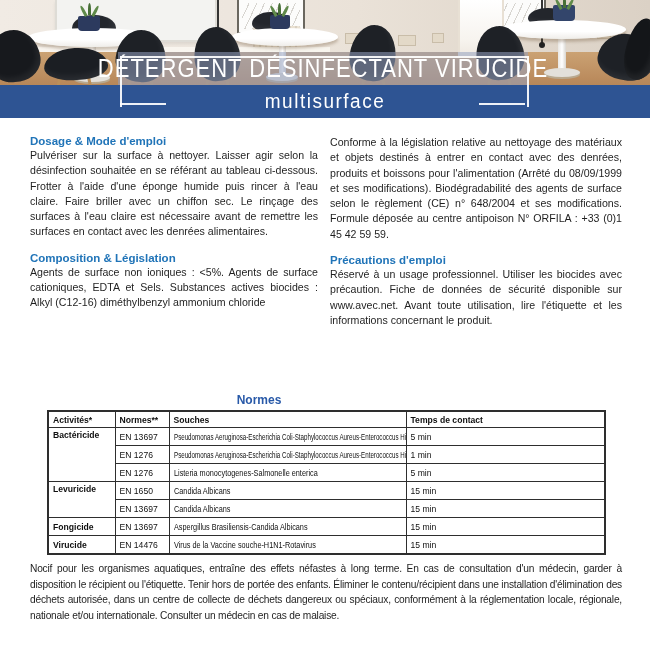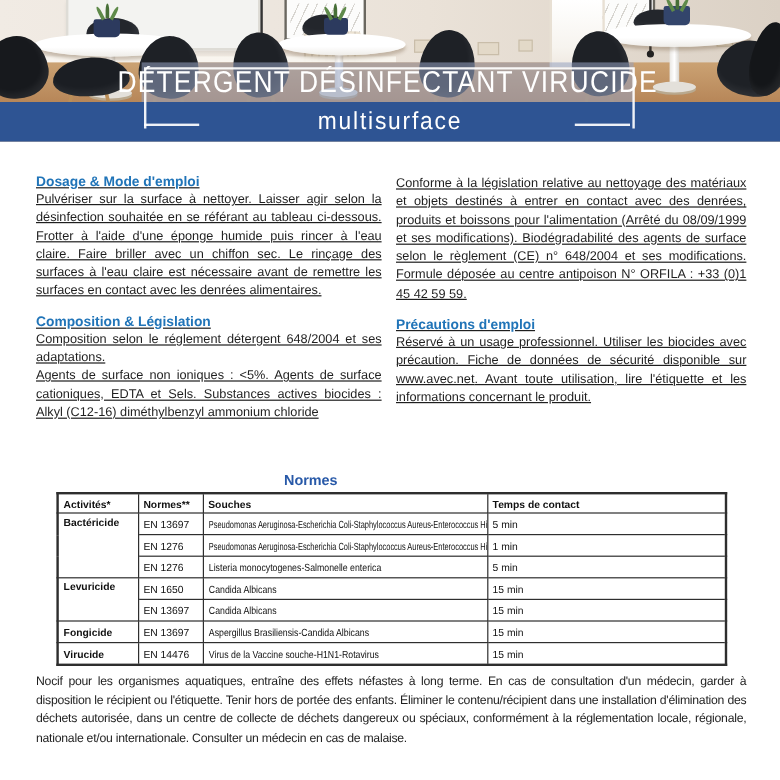--- a/index.html
+++ b/index.html
@@ -34,21 +34,21 @@
   
   .band{left:0;top:85px;width:650px;height:33px;background:#2e5493;border-bottom:1px solid #24457c;z-index:5;
         display:flex;align-items:center;justify-content:center;}
   .band-text{position:static;color:#fff;font-size:19px;letter-spacing:1.5px;transform:scaleY(1.08);}
   .title-overlay{left:118px;top:52px;width:410px;height:33px;background:rgba(150,163,193,.55);z-index:6;
                  display:flex;align-items:center;justify-content:center;}
   .title-text{position:static;color:#fff;font-size:22px;letter-spacing:1px;white-space:nowrap;transform:scaleY(1.14);}
   .frame-outline{left:120px;top:56px;width:405px;height:49px;border:2px solid rgba(255,255,255,.92);border-bottom:none;z-index:7;}
   .fc{height:2px;width:46px;background:rgba(255,255,255,.92);z-index:7;}
   
-  .col{position:absolute;top:146px;text-decoration:underline;}
+  .col{position:absolute;top:135px;}
   .col-l{left:30px;width:288px;}
   .col-r{left:330px;width:292px;}
   .col h3{margin:0 0 1px 0;font-size:11.5px;font-weight:bold;color:#2074b8;}
   .col h3.mt{margin-top:12px;}
   .col p{margin:0;font-size:10.6px;line-height:15.3px;text-align:justify;color:#1f1f1f;}
   .normes-title{position:absolute;left:0;top:393px;width:518px;text-align:center;
                 font-size:12px;font-weight:bold;color:#2859a8;}
   table.normes{position:absolute;left:47px;top:410px;width:557px;border-collapse:collapse;table-layout:fixed;
                border:2px solid #2e2e2e;}
   table.normes th,table.normes td{border:1px solid #2e2e2e;padding:1px 4px;font-size:8.6px;line-height:12px;
@@ -148,21 +148,20 @@
     </div>
     <div class="frame-outline"></div>
     <div class="fc" style="left:120px;top:103px;"></div>
     <div class="fc" style="left:479px;top:103px;"></div>
   </div>
 
   <section class="col col-l">
     <h3>Dosage &amp; Mode d'emploi</h3>
     <p>Pulvériser sur la surface à nettoyer. Laisser agir selon la désinfection souhaitée en se référant au tableau ci-dessous. Frotter à l'aide d'une éponge humide puis rincer à l'eau claire. Faire briller avec un chiffon sec. Le rinçage des surfaces à l'eau claire est nécessaire avant de remettre les surfaces en contact avec les denrées alimentaires.</p>
     <h3 class="mt">Composition &amp; Législation</h3>
-    <p>Composition selon le réglement détergent 648/2004 et ses adaptations.</p>
     <p>Agents de surface non ioniques : &lt;5%. Agents de surface cationiques, EDTA et Sels. Substances actives biocides : Alkyl (C12-16) diméthylbenzyl ammonium chloride</p>
   </section>
 
   <section class="col col-r">
     <p>Conforme à la législation relative au nettoyage des matériaux et objets destinés à entrer en contact avec des denrées, produits et boissons pour l'alimentation (Arrêté du 08/09/1999 et ses modifications). Biodégradabilité des agents de surface selon le règlement (CE) n° 648/2004 et ses modifications. Formule déposée au centre antipoison N° ORFILA : +33 (0)1 45 42 59 59.</p>
     <h3 class="mt">Précautions d'emploi</h3>
     <p><span>Réservé à un usage professionnel. Utiliser les biocides avec précaution. Fiche de données de sécurité disponible sur </span><span>www.avec.net</span><span>. Avant toute utilisation, lire l'étiquette et les informations concernant le produit.</span></p>
   </section>
 
   <div class="normes-title">Normes</div>

